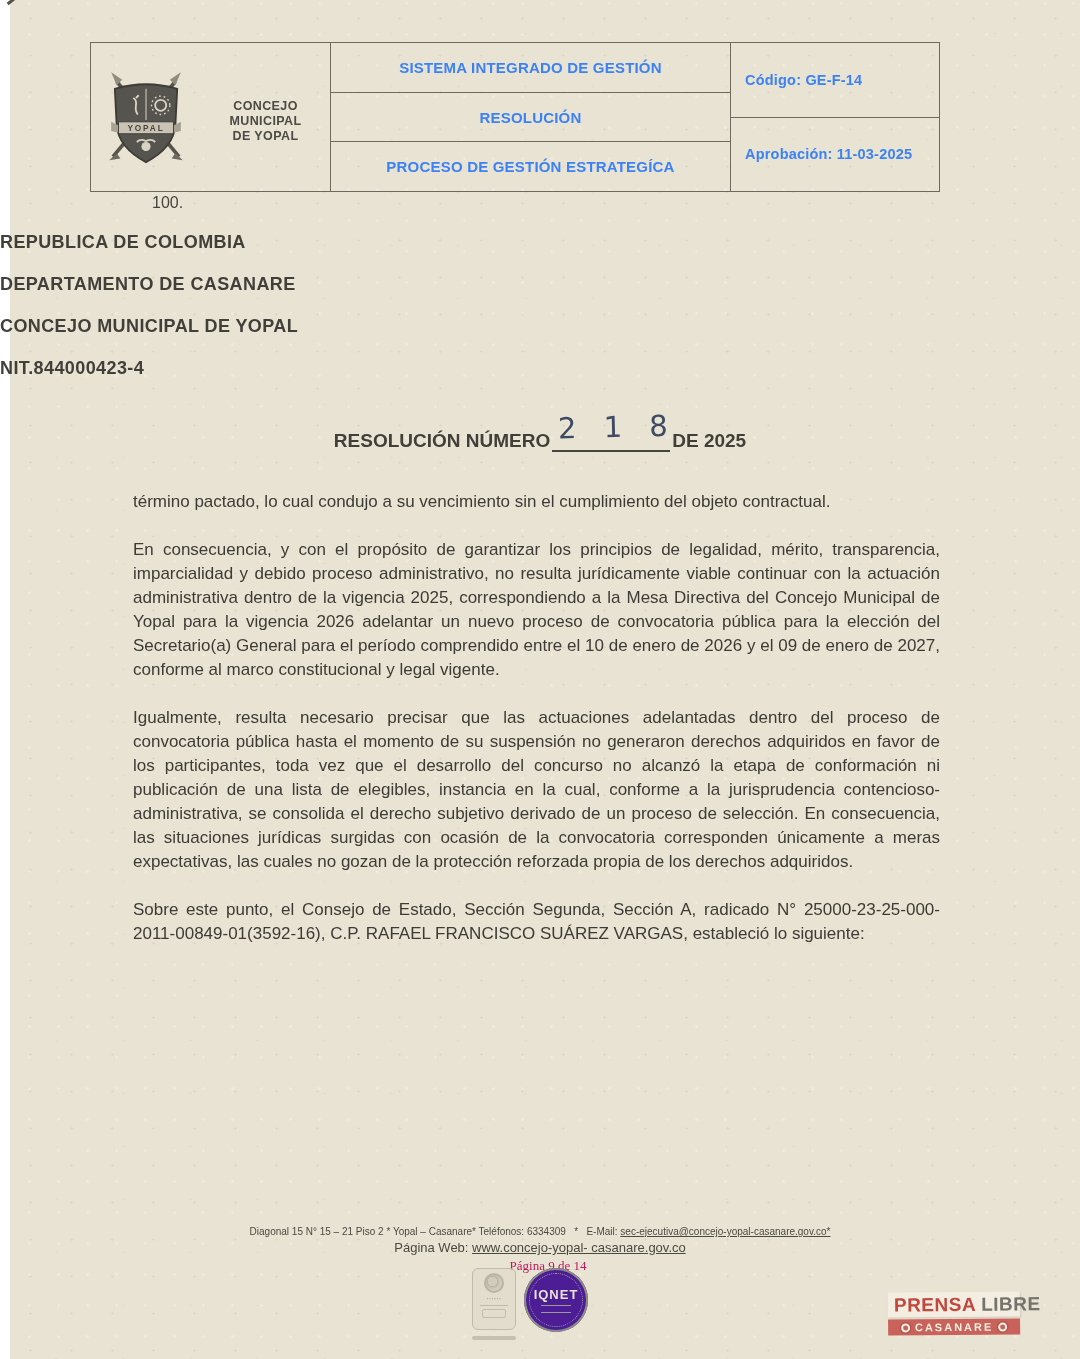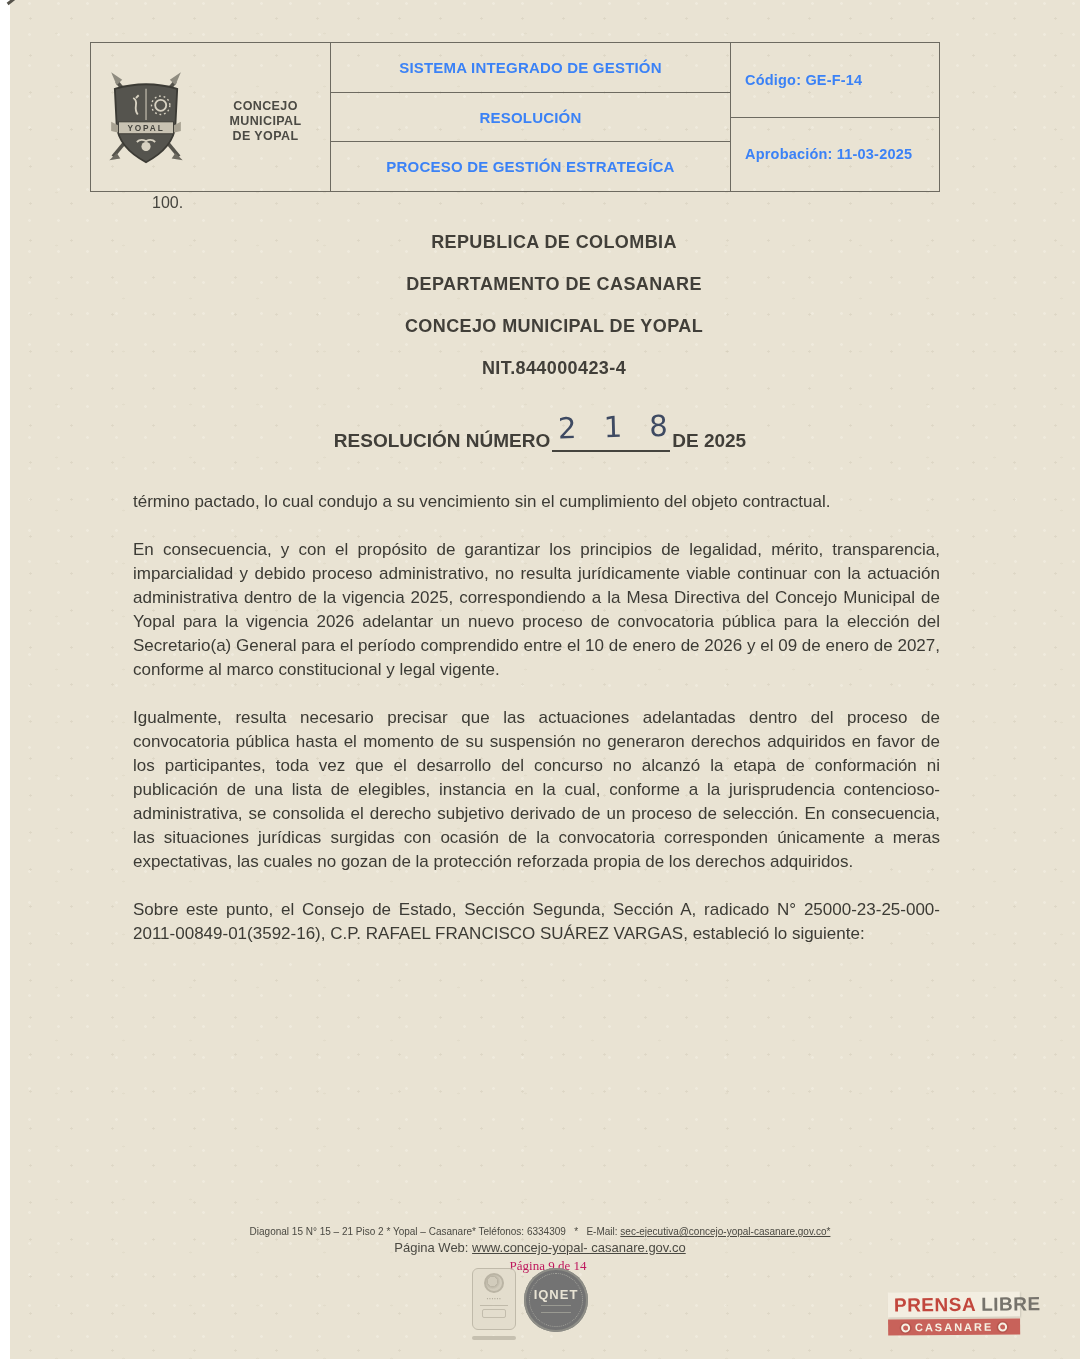--- a/index.html
+++ b/index.html
@@ -30,21 +30,21 @@
   .hdr-mid-col { width:400px; display:flex; flex-direction:column; border-right:1.5px solid #6d6a60; }
   .hdr-right-col { flex:1; display:flex; flex-direction:column; }
   .hdr-row { flex:1; display:flex; align-items:center; justify-content:center; border-bottom:1.2px solid #6d6a60; font-weight:bold; font-size:15px; color:#3b82f6; letter-spacing:.2px; }
   .hdr-row:last-child { border-bottom:none; }
   .hdr-row.meta { justify-content:flex-start; padding-left:14px; font-size:14.5px; }
   .org-name { font-weight:bold; font-size:12.5px; color:#4b4a44; text-align:center; line-height:15px; letter-spacing:.4px; margin-top:2px; }
 
   .page-code { position:absolute; left:152px; top:194px; font-size:16px; color:#45443e; }
 
   
-  .title-block { position:absolute; left:0; top:232px; width:1080px; text-align:center;padding-left:28px; }
+  .title-block { position:absolute; left:0; top:232px; width:1080px; text-align:left; }
   .title-line { font-weight:bold; font-size:18px; color:#413f39; letter-spacing:.4px; margin-bottom:21px; }
 
   .res-line { position:absolute; left:0; top:428px; width:1080px; text-align:center; font-weight:bold; font-size:19px; color:#413f39; }
   .res-underline { display:inline-block; position:relative; width:118px; border-bottom:2.5px solid #45443e; height:24px; vertical-align:bottom; margin:0 2px; }
   .res-number {
     position:absolute; left:6px; top:-18px; width:100%; text-align:center;
     font-family:"DejaVu Sans", sans-serif; font-weight:400; font-size:29px;
     color:#3e4a62; letter-spacing:9px; transform:rotate(-1.5deg); white-space:nowrap;
   }
 
@@ -65,21 +65,21 @@
   .f-link { text-decoration:underline; }
 
   
   .badges { position:absolute; left:472px; top:1268px; display:flex; align-items:flex-start; gap:8px; }
   .icontec { width:44px; height:62px; border:1.5px solid #b9b3a3; border-radius:6px; background:#e3ddcd; display:flex; flex-direction:column; align-items:center; padding-top:4px; opacity:.85; }
   .icontec .emblem { width:20px; height:20px; border-radius:50%; border:2px solid #b2ac9c; background:radial-gradient(circle at 40% 40%, #cfc9b9 35%, #b2ac9c 36%, #cfc9b9 60%); }
   .icontec .nm { font-size:6.5px; color:#a39d8d; font-weight:bold; margin-top:2px; letter-spacing:.3px; }
   .icontec .bar { width:28px; height:1px; background:#b9b3a3; margin:3px 0; }
   .icontec .iso { width:24px; height:9px; border:1px solid #bdb7a7; border-radius:2px; }
   .cert-code { position:absolute; left:0; top:68px; width:44px; height:4px; background:#c6c0b0; border-radius:2px; }
-  .iqnet { width:64px; height:64px; border-radius:50%; background:#737373; position:relative; display:flex; align-items:center; justify-content:center; flex-direction:column; box-shadow:0 0 0 2px #8d8d86 inset; }
+  .iqnet { width:64px; height:64px; border-radius:50%; background:#4c1d95; position:relative; display:flex; align-items:center; justify-content:center; flex-direction:column; box-shadow:0 0 0 2px #8d8d86 inset; }
   .iqnet .ring { position:absolute; inset:5px; border-radius:50%; border:1px dotted #a6a69e; }
   .iqnet .nm { color:#e8e3d4; font-weight:bold; font-size:13px; letter-spacing:1px; }
   .iqnet .sub { width:30px; height:8px; margin-top:3px; border-top:1px solid #9a9a92; border-bottom:1px solid #9a9a92; }
 
   
   .watermark { position:absolute; right:60px; top:1292px; width:132px; text-align:center; transform:rotate(-.5deg); }
   .wm-top { background:#f3eee1; padding:2px 6px 1px; box-shadow:1px 1px 2px rgba(0,0,0,.12); font-weight:bold; font-size:19px; letter-spacing:.5px; white-space:nowrap; }
   .wm-prensa { color:#c2473d; }
   .wm-libre { color:#76736c; margin-left:5px; }
   .wm-bottom { margin-top:2px; background:#c8625a; color:#f6f1e4; font-weight:bold; font-size:11px; letter-spacing:2px; padding:2px 4px; display:flex; align-items:center; justify-content:center; gap:5px; }

